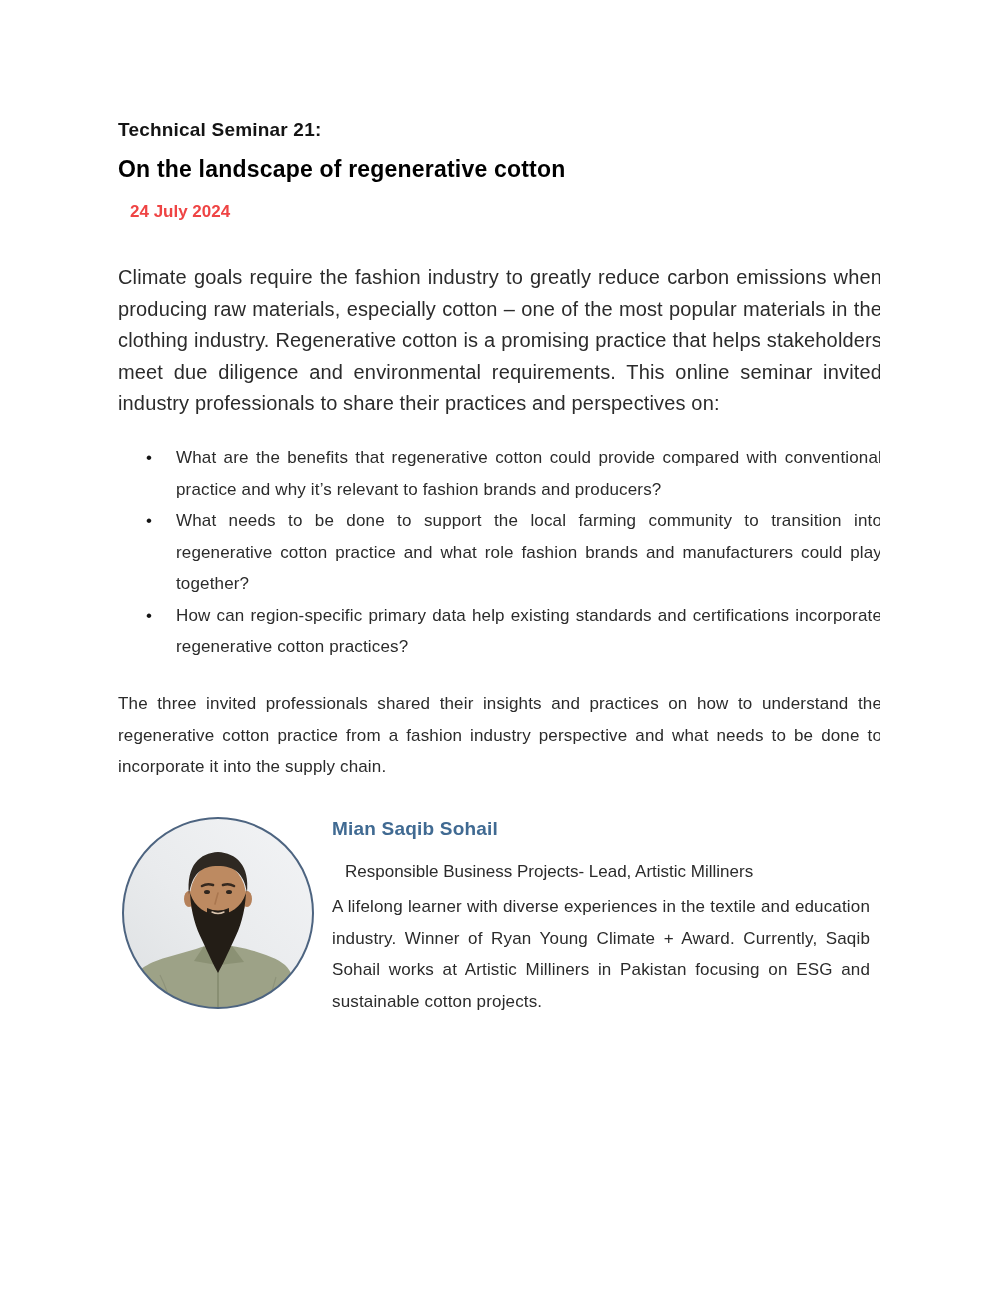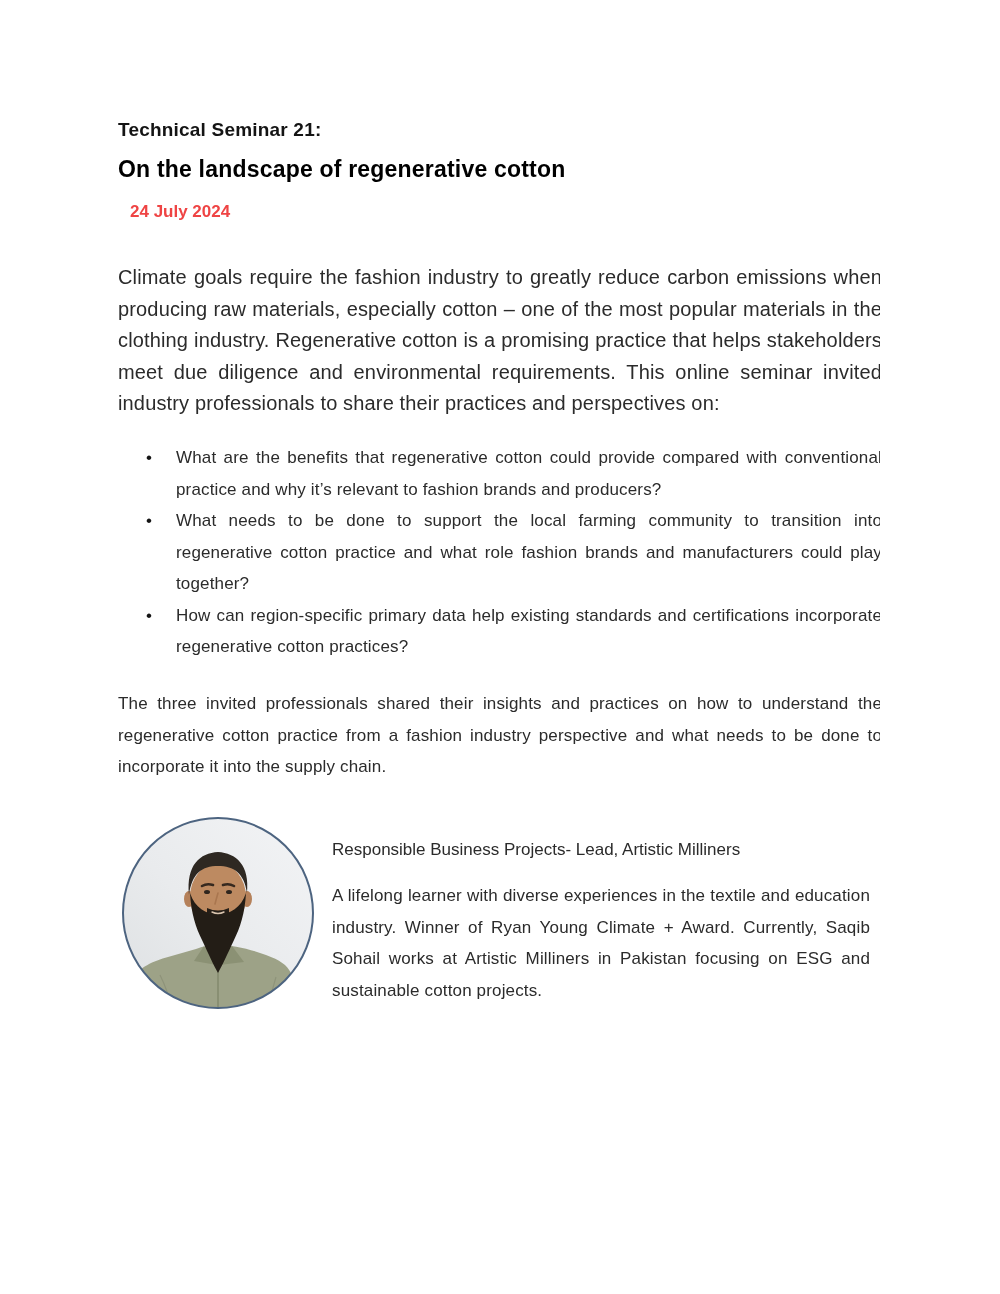--- a/index.html
+++ b/index.html
@@ -45,23 +45,23 @@
   .summary {
     position: absolute; left: 118px; top: 688px; width: 764px;
     font-size: 17px; line-height: 31.5px; text-align: justify; letter-spacing: .15px;
   }
   .avatar {
     position: absolute; left: 120px; top: 815px; width: 196px; height: 196px;
   }
   .avatar svg { display: block; width: 196px; height: 196px; }
   .speaker-info { position: absolute; left: 332px; top: 818px; width: 540px; }
   .speaker-name { font-size: 19px; font-weight: bold; color: #406a92; letter-spacing: .2px; }
-  .speaker-role { margin-top: 19px; font-size: 17px; line-height: 26px; color: #2b2b2b; }
+  .speaker-role { margin-top: 19px; font-size: 17px; line-height: 26px; color: #2b2b2b; margin-left: 13px; }
   .speaker-bio {
-    margin-top: 17px; width: 538px;
+    margin-top: 6px; width: 538px;
     font-size: 17px; line-height: 31.5px; text-align: justify; letter-spacing: .15px;
   }
 </style>
 </head>
 <body>
 
 <div class="page">
 
   <div class="kicker">Technical Seminar 21:</div>
 
@@ -123,17 +123,18 @@
 
         <path d="M92,97 Q98,100 104,97" stroke="#d9c4ae" stroke-width="1.4" fill="none" stroke-linecap="round"></path>
 
         <path d="M70,78 C71,98 76,113 82,125 C88,138 94,151 98,158 C102,151 108,138 114,125 C120,113 125,98 126,78 C121,93 110,99 98,100 C86,99 75,93 70,78 Z" fill="#231d16"></path>
       </g>
       <circle cx="98" cy="98" r="95" fill="none" stroke="#4d6480" stroke-width="2"></circle>
     </svg>
   </div>
 
   <div class="speaker-info">
+    <h2 class="speaker-name">Mian Saqib Sohail</h2>
     <div class="speaker-role">Responsible Business Projects- Lead, Artistic Milliners</div>
     <p class="speaker-bio">A lifelong learner with diverse experiences in the textile and education industry. Winner of Ryan Young Climate + Award. Currently, Saqib Sohail works at Artistic Milliners in Pakistan focusing on ESG and sustainable cotton projects.</p>
   </div>
 
 </div>
 
 </body></html>

